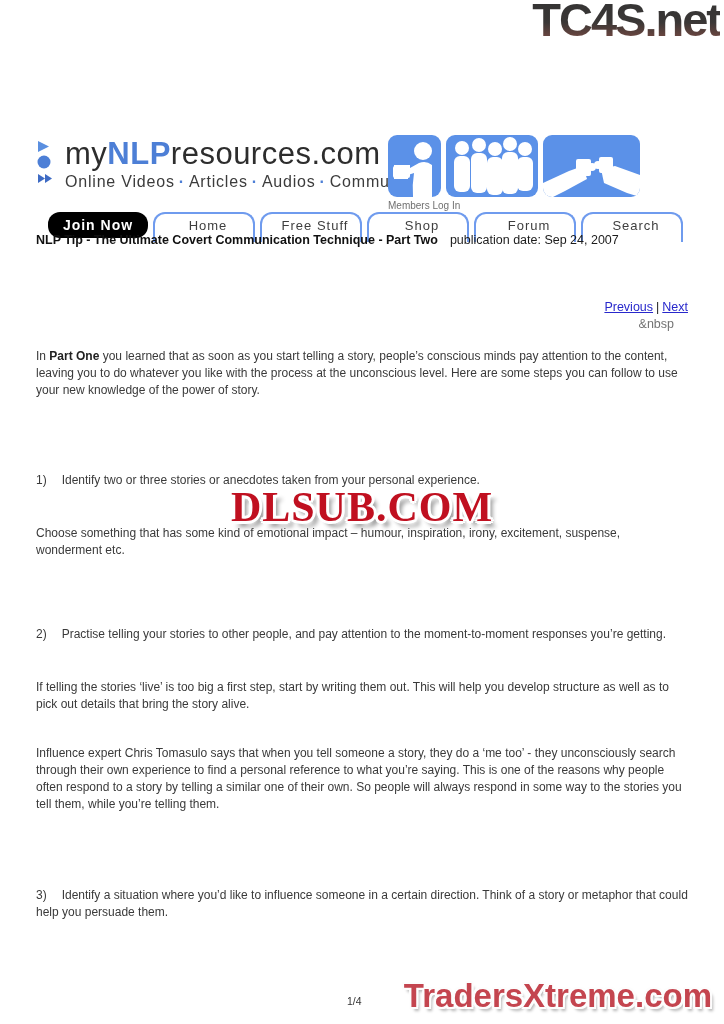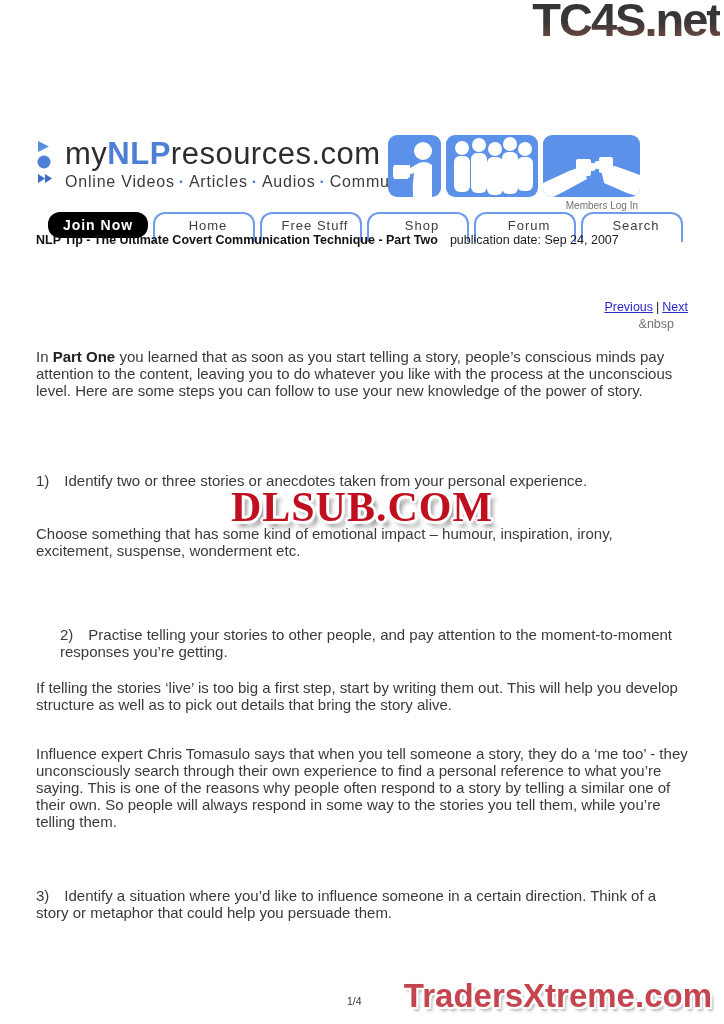--- a/index.html
+++ b/index.html
@@ -33,21 +33,21 @@
   
   .logo{position:absolute;left:36px;top:137px;display:flex;align-items:flex-start;}
   .logo-icon{margin-right:7px;margin-top:4px;}
   .brand{font-size:31px;color:#2d2d2d;letter-spacing:.5px;line-height:33px;white-space:nowrap;}
   .brand .nlp{color:#4d7fd6;font-weight:bold;}
   .tagline{font-size:16px;color:#3c3c3c;letter-spacing:.8px;margin-top:3px;white-space:nowrap;}
   .tagline .dot{color:#4d7fd6;padding:0 4px;font-weight:bold;}
   .banner-strip{position:absolute;left:388px;top:135px;display:flex;gap:5px;}
   .banner{background:#5b91e8;border-radius:9px;height:62px;overflow:hidden;}
   .banner.b1{width:53px;} .banner.b2{width:92px;} .banner.b3{width:97px;}
-  .members{position:absolute;left:388px;top:200px;width:250px;text-align:right;
+  .members{position:absolute;left:388px;top:200px;width:250px;
     font-size:10px;color:#707070;}
   
   .nav{position:absolute;left:48px;top:212px;display:flex;gap:5px;z-index:2;}
   .join{
     width:100px;height:26px;background:#000;color:#fff;border-radius:12px;
     font-weight:bold;font-size:14px;letter-spacing:1px;
     display:flex;align-items:center;justify-content:center;cursor:pointer;
   }
   .tab{
     width:90px;height:24px;background:#fff;border:2px solid #6f9bee;border-bottom:none;
@@ -57,23 +57,23 @@
   }
   
   .title-line{position:absolute;left:36px;top:233px;width:660px;font-size:12.5px;color:#111;
     white-space:nowrap;z-index:3;background:transparent;}
   .title-line .t{font-weight:bold;}
   .title-line .pd{margin-left:12px;font-weight:normal;color:#1c1c1c;}
   .pager{position:absolute;right:36px;top:300px;text-align:right;font-size:12.5px;}
   .pager a{color:#2828cc;text-decoration:underline;cursor:pointer;}
   .pager .sep{color:#222;padding:0 3px;}
   .pager .nbsp{color:#737373;padding-right:14px;margin-top:3px;}
-  .para{position:absolute;left:36px;width:652px;font-size:15px;line-height:17px;color:#3a3a3a;}
+  .para{position:absolute;left:36px;width:652px;font-size:12px;line-height:17px;color:#3a3a3a;}
   .item-gap{display:inline-block;width:15px;height:1px;}
-  .p1{top:348px;} .i1{top:472px;} .p2{top:525px;} .i2{top:626px;margin-left:24px;}
+  .p1{top:348px;} .i1{top:472px;} .p2{top:525px;} .i2{top:626px;}
   .p3{top:679px;} .p4{top:745px;} .i3{top:887px;}
   .bold{font-weight:bold;color:#222;}
   .pagenum{position:absolute;left:347px;top:995px;font-size:10.5px;color:#333;text-align:center;}
 </style>
 </head>
 <body>
 
 <div id="page">
 
   <div class="wm-top">TC4S.net</div>

